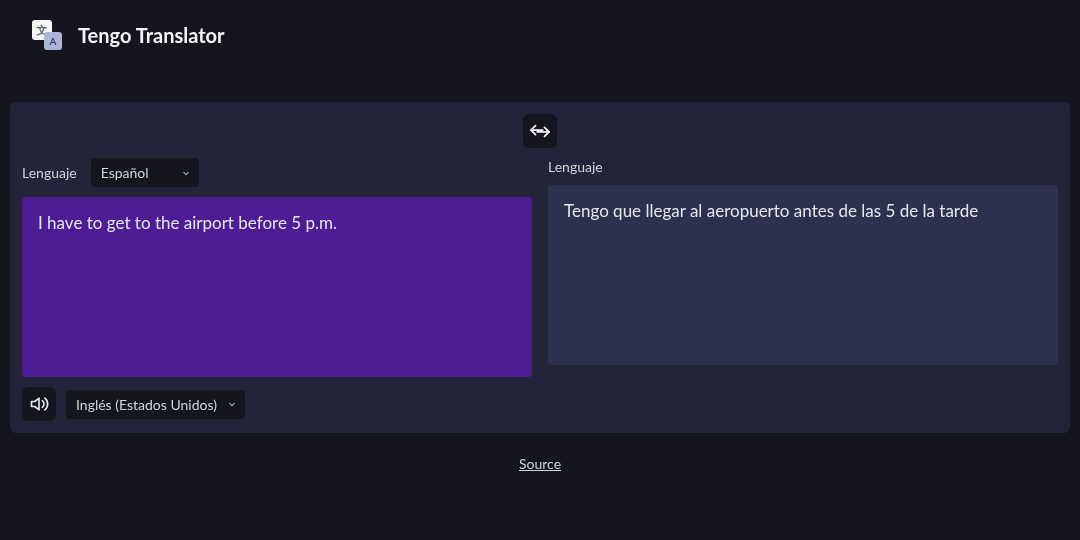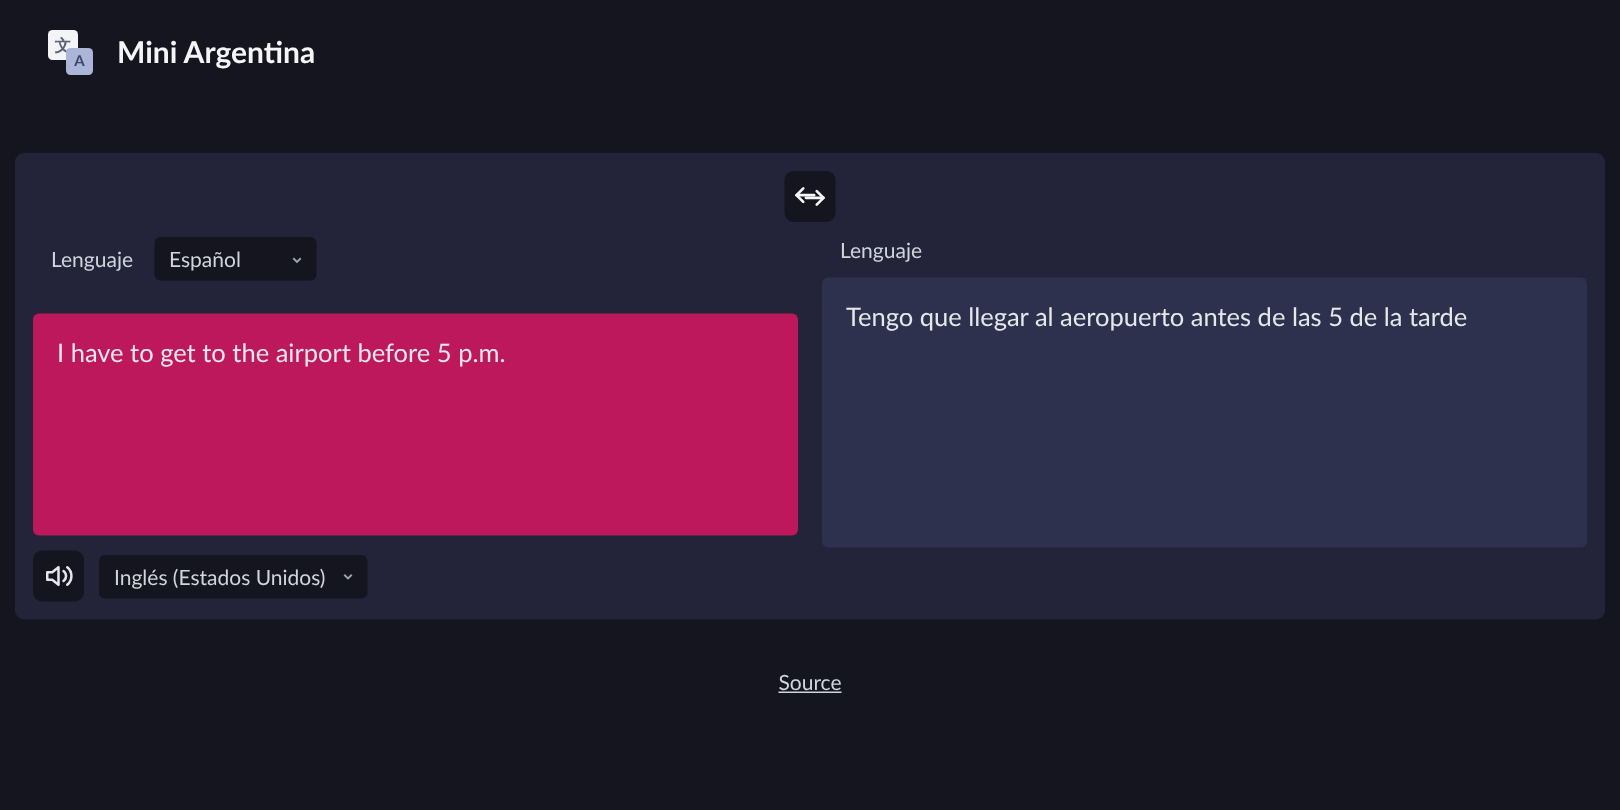--- a/index.html
+++ b/index.html
@@ -95,21 +95,20 @@
     .lang-row {
       display: flex;
       align-items: center;
       gap: 14px;
       margin-bottom: 10px;
       padding-left: 0px;
     }
     .lang-label {
       font-size: 14px;
       color: #d1d5db;
-      margin-left: 12px;
     }
     .select {
       background: #14151f;
       border: none;
       color: #d1d5db;
       font-size: 14px;
       padding: 6px 28px 6px 10px;
       border-radius: 4px;
       position: relative;
       display: inline-flex;
@@ -120,32 +119,31 @@
     .select.wide {
       min-width: 148px;
     }
     .select .chevron {
       position: absolute;
       right: 8px;
       top: 50%;
       transform: translateY(-50%);
     }
     .textbox {
-      background: #be185d;
+      background: #4c1d95;
       border-radius: 4px;
       padding: 14px 16px;
-      height: 148px;
+      height: 180px;
       color: #e5e7eb;
       font-size: 17px;
       border: none;
       resize: none;
       outline: none;
       font-family: inherit;
       line-height: 1.4;
-      margin-top: 12px;
     }
     .textbox-output {
       background: #2d314d;
       border-radius: 4px;
       padding: 14px 16px;
       height: 180px;
       color: #e5e7eb;
       font-size: 17px;
       line-height: 1.4;
     }
@@ -160,41 +158,41 @@
       border-radius: 6px;
       width: 34px;
       height: 34px;
       display: flex;
       align-items: center;
       justify-content: center;
       cursor: pointer;
     }
     .footer {
       text-align: center;
-      margin-top: 32px;
+      margin-top: 20px;
     }
     .footer a {
       color: #d1d5db;
       font-size: 14px;
       text-decoration: underline;
       cursor: pointer;
     }
     svg {
       display: block;
     }
   </style>
 </head>
 <body>
 
 <div class="header">
   <div class="logo">
     <div class="square1">文</div>
     <div class="square2">A</div>
   </div>
-  <div class="app-title">Mini Argentina</div>
+  <div class="app-title">Tengo Translator</div>
 </div>
 
 <div class="panel">
   <div class="swap-btn">
     <svg width="22" height="18" viewBox="0 0 24 20" fill="none" stroke="#f5f5f7" stroke-width="2" stroke-linecap="round" stroke-linejoin="round">
       <path d="M7 4 L2 9 L7 14"></path>
       <path d="M2 9 H15"></path>
       <path d="M17 6 L22 11 L17 16"></path>
       <path d="M22 11 H9"></path>
     </svg>

